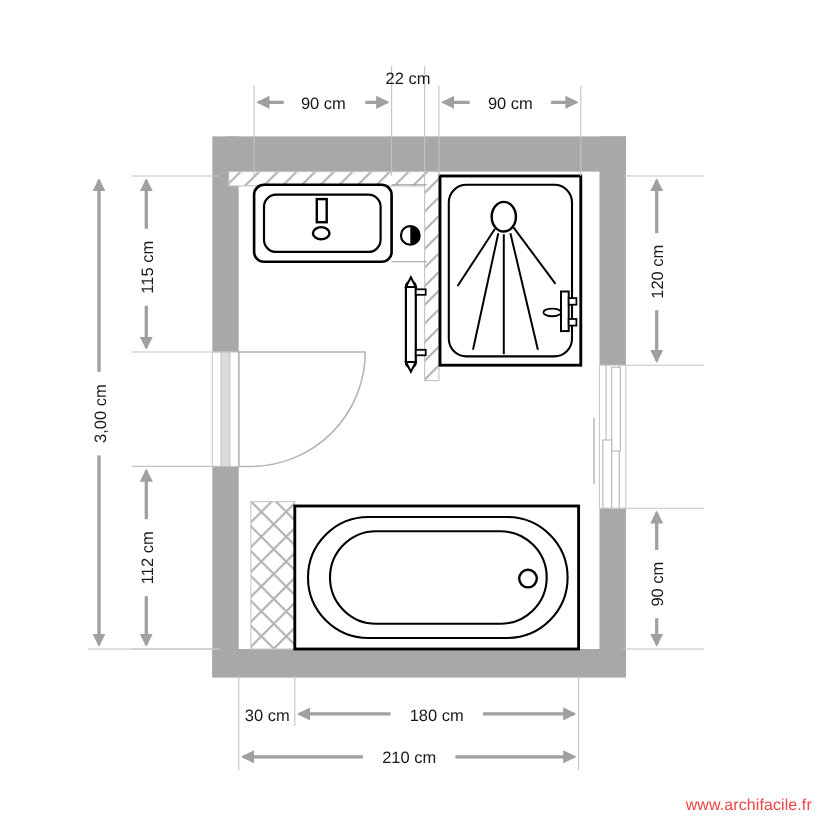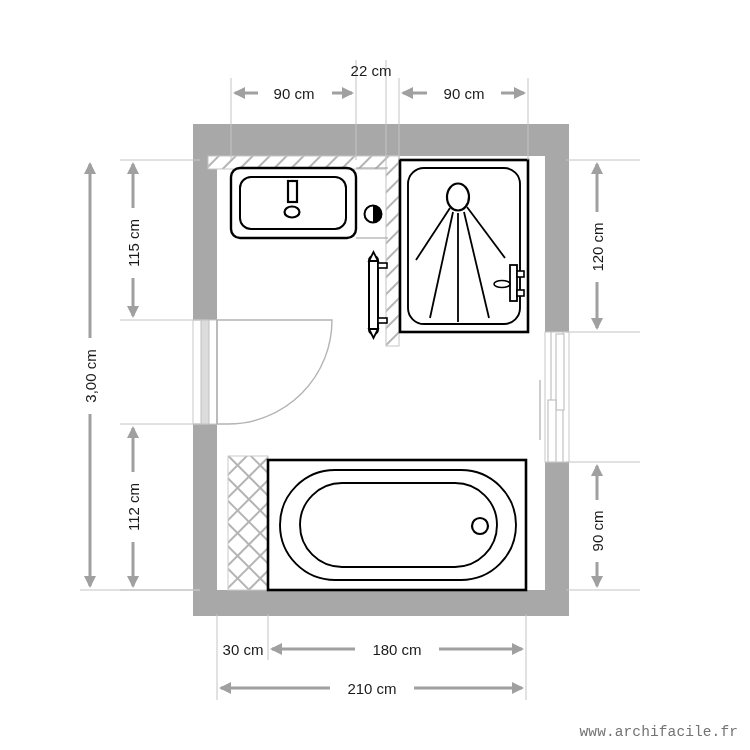--- a/index.html
+++ b/index.html
@@ -15,23 +15,23 @@
   svg.plan-svg{display:block;width:750px;height:750px;}
   .dim-label{
     font-family:"Liberation Sans", sans-serif;
     font-size:15px;
     fill:#1a1a1a;
   }
   .footer-text{
     position:absolute;
     right:12px;
     bottom:10px;
-    font-family:Liberation Mono, monospace;
+    font-family:Liberation Sans, sans-serif;
     font-size:14.5px;
-    color:#737373;
+    color:#ef4444;
     letter-spacing:0.1px;
   }
 </style>
 </head>
 <body>
 
 <div id="plan-root">
 
   <svg class="plan-svg" viewBox="0 0 750 750" xmlns="http://www.w3.org/2000/svg">
 

